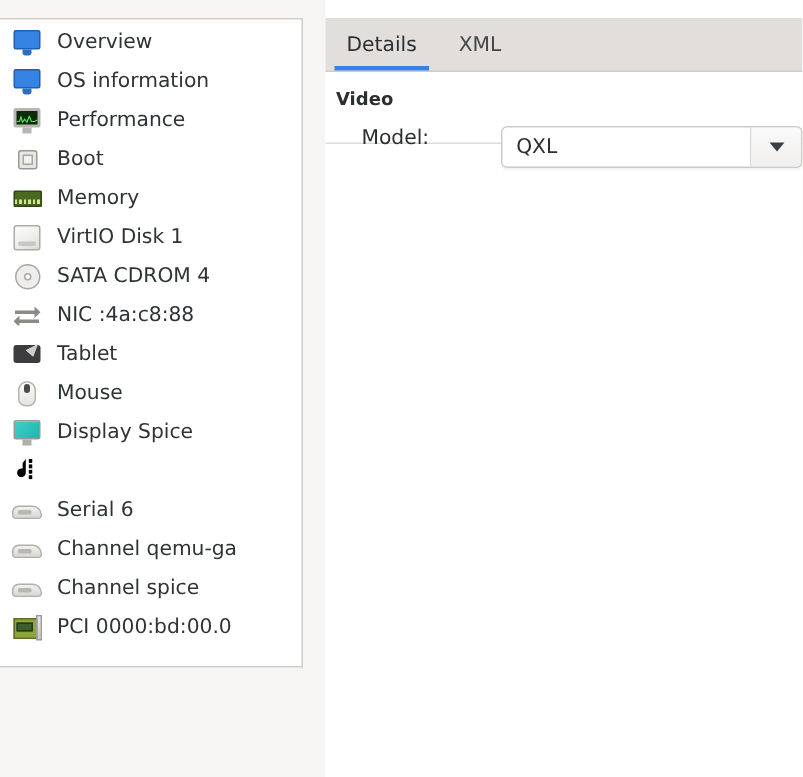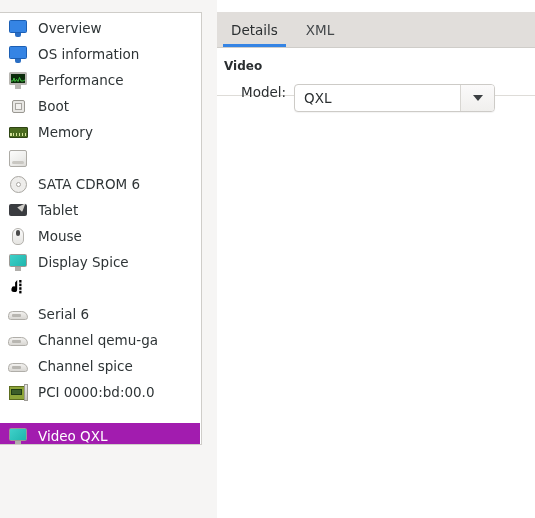--- a/index.html
+++ b/index.html
@@ -301,20 +301,21 @@
   #model-combo {
     position: relative;
     width: 201px; height: 28px;
     box-sizing: border-box;
     background: #ffffff;
     border: 1px solid #cdcbc7;
     border-radius: 4px;
     display: flex;
     align-items: center;
     box-shadow: 0 1px 1px rgba(0,0,0,0.05);
+    margin-left: 40px;
   }
   #model-value {
     flex: 1;
     padding-left: 9px;
     font-size: 13.5px;
     color: #2b2f31;
   }
   #model-arrow-btn {
     width: 33px; height: 26px;
     border-left: 1px solid #d8d6d2;
@@ -369,26 +370,36 @@
         <div class="hw-row">
           <span class="hw-icon">
             <span class="ic-mem"></span>
           </span>
           <span class="hw-label">Memory</span>
         </div>
         <div class="hw-row">
           <span class="hw-icon">
             <span class="ic-hdd"></span>
           </span>
+          <span class="hw-label">VirtIO Disk 1</span>
         </div>
         <div class="hw-row">
           <span class="hw-icon">
             <span class="ic-cd"></span>
           </span>
-          <span class="hw-label">SATA CDROM 6</span>
+          <span class="hw-label">SATA CDROM 4</span>
+        </div>
+        <div class="hw-row">
+          <span class="hw-icon">
+            <span class="ic-nic"><svg viewBox="0 0 20 14" width="20" height="14">
+                <path d="M2 4 h13 l0-2.6 4 3.8 -4 3.8 0-2.6 h-13 z" fill="#8b8a86"></path>
+                <path d="M18 10 h-13 l0-2.6 -4 3.8 4 3.8 0-2.6 h13 z" fill="#8b8a86"></path>
+              </svg></span>
+          </span>
+          <span class="hw-label">NIC :4a:c8:88</span>
         </div>
         <div class="hw-row">
           <span class="hw-icon">
             <span class="ic-tablet"></span>
           </span>
           <span class="hw-label">Tablet</span>
         </div>
         <div class="hw-row">
           <span class="hw-icon">
             <span class="ic-mouse"></span>

